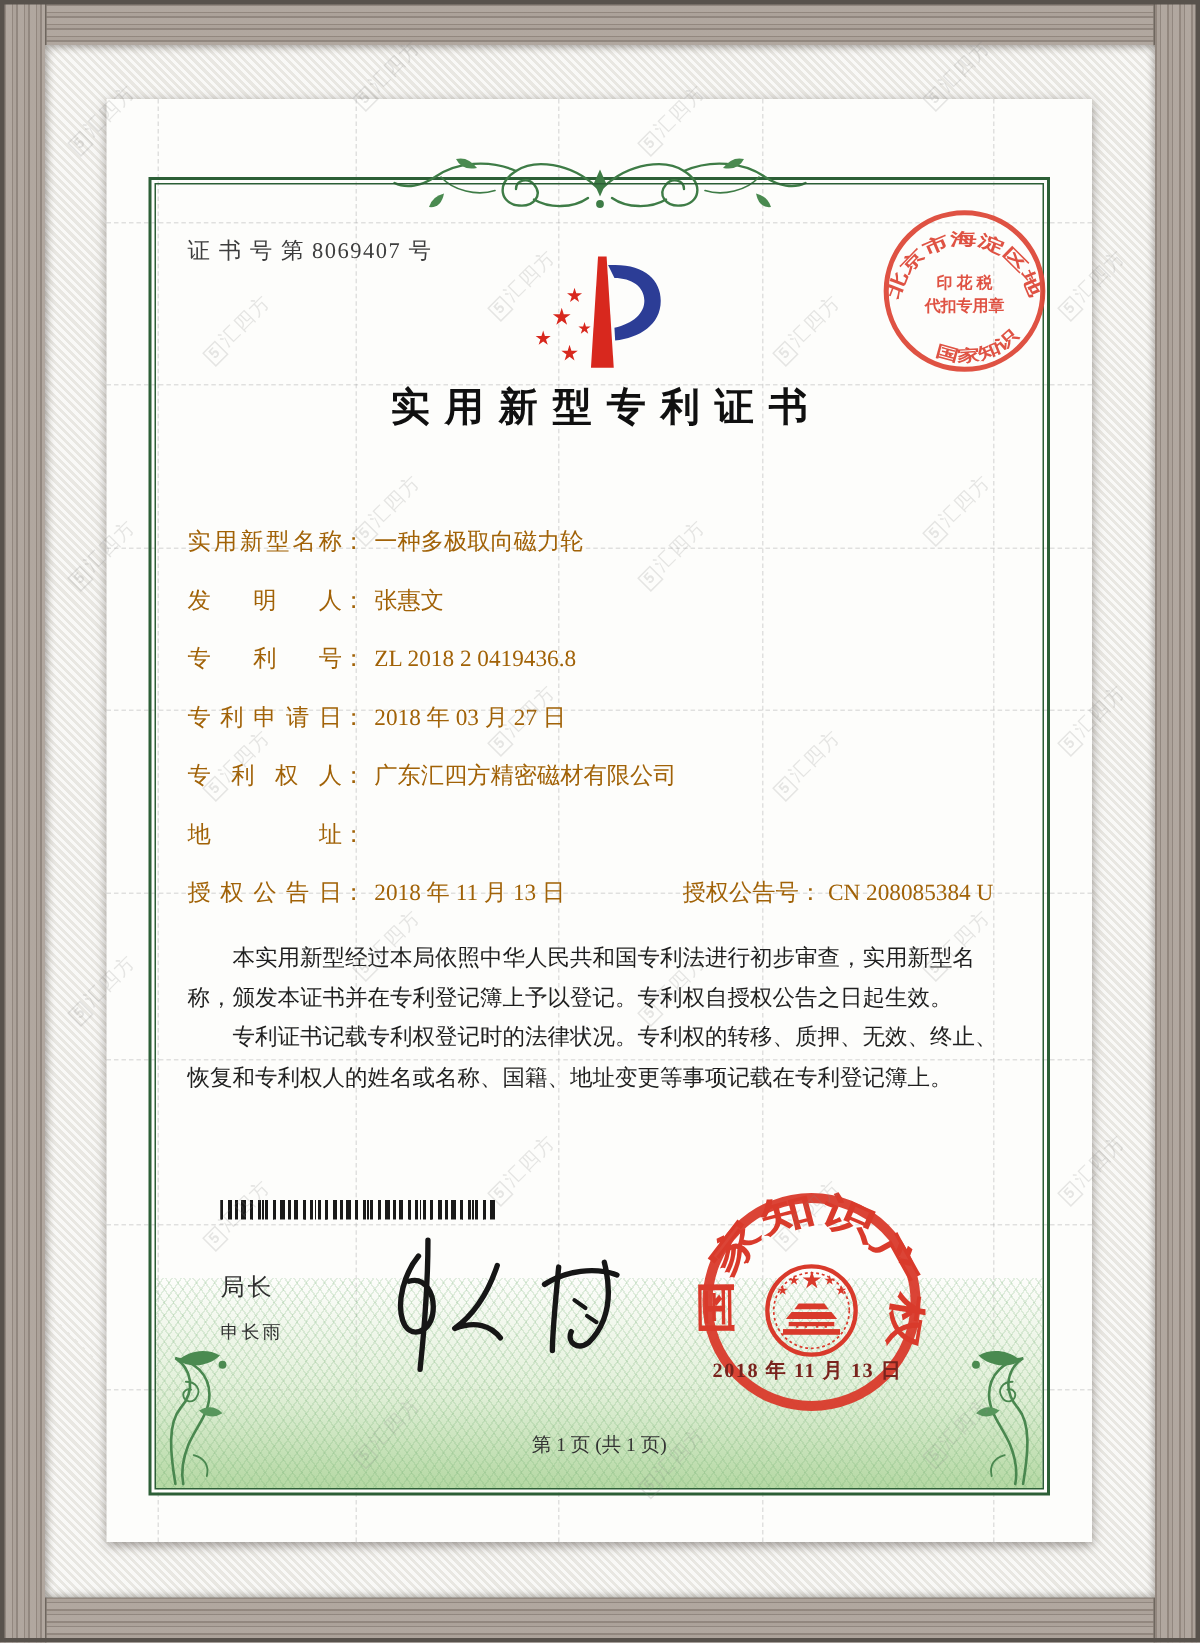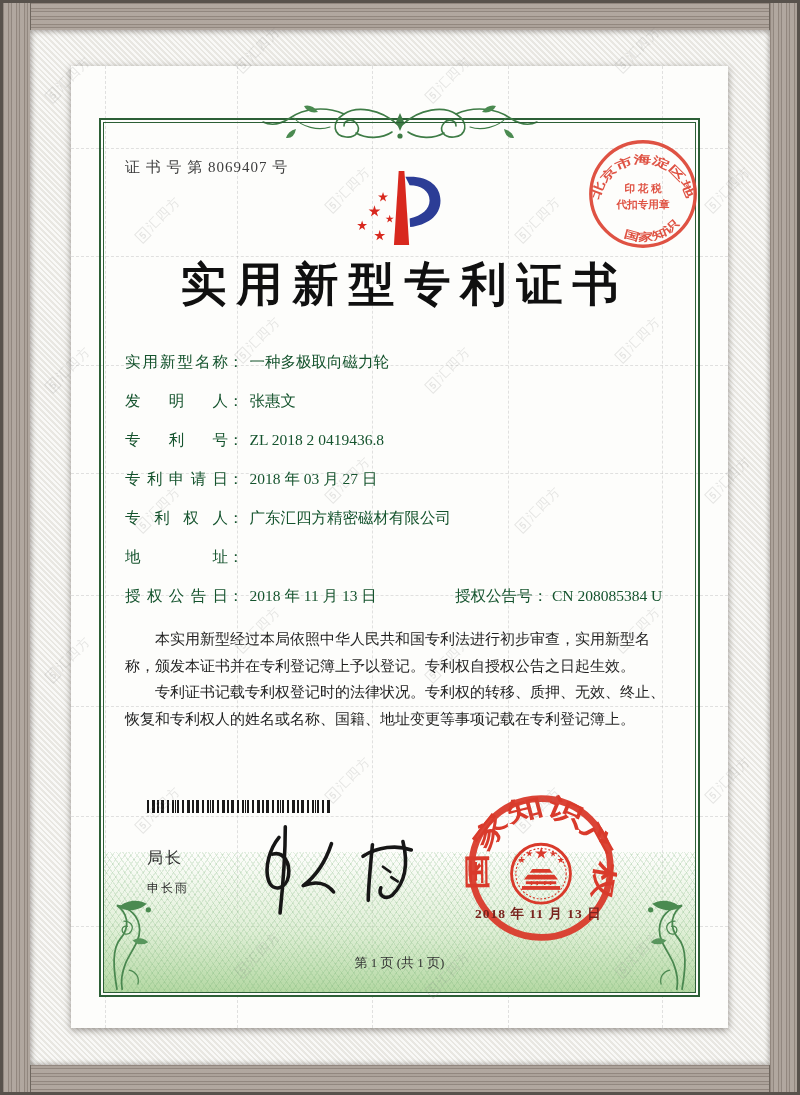--- a/index.html
+++ b/index.html
@@ -47,24 +47,24 @@
       linear-gradient(to bottom, rgba(205,231,192,0) 0%, rgba(201,228,186,.55) 55%, rgba(176,214,158,.95) 100%);}
 
   .ornament-top{position:absolute;top:-17px;left:50%;margin-left:-140px;width:280px;height:42px;}
   .corner{position:absolute;bottom:4px;width:62px;height:96px;}
   .corner-l{left:5px;}
   .corner-r{right:5px;transform:scaleX(-1);}
 
   .cert-no{position:absolute;left:54px;top:92px;font-size:15px;color:#3d3d3d;letter-spacing:1px;}
   .logo{position:absolute;left:284px;top:102px;width:95px;height:82px;}
   .title{position:absolute;left:0;right:0;top:188px;text-align:center;
-    font-size:46px;font-weight:bold;color:#101010;letter-spacing:10px;padding-left:10px;}
+    font-size:26px;font-weight:bold;color:#101010;letter-spacing:10px;padding-left:10px;}
   .tax-stamp{position:absolute;left:514px;top:70px;width:116px;height:116px;opacity:.93;}
 
-  .fields{position:absolute;left:54px;top:284px;right:40px;font-size:15.5px;color:#14532d;}
+  .fields{position:absolute;left:54px;top:284px;right:40px;font-size:15.5px;color:#a16207;}
   .frow{display:flex;align-items:flex-start;line-height:23px;margin-bottom:16px;position:relative;}
   .flabel{width:103px;text-align:justify;text-align-last:justify;text-justify:inter-character;flex:none;}
   .fcolon{flex:none;margin-right:6px;}
   .fvalue{max-width:402px;}
   .grant-group{position:absolute;left:330px;top:0;display:flex;}
   .grant-group .fcolon{margin-right:4px;}
 
   .body-text{position:absolute;left:54px;top:560px;width:552px;
     font-size:15px;line-height:26.5px;color:#1f1f1f;}
   .body-text p{margin:0;text-indent:2em;}

